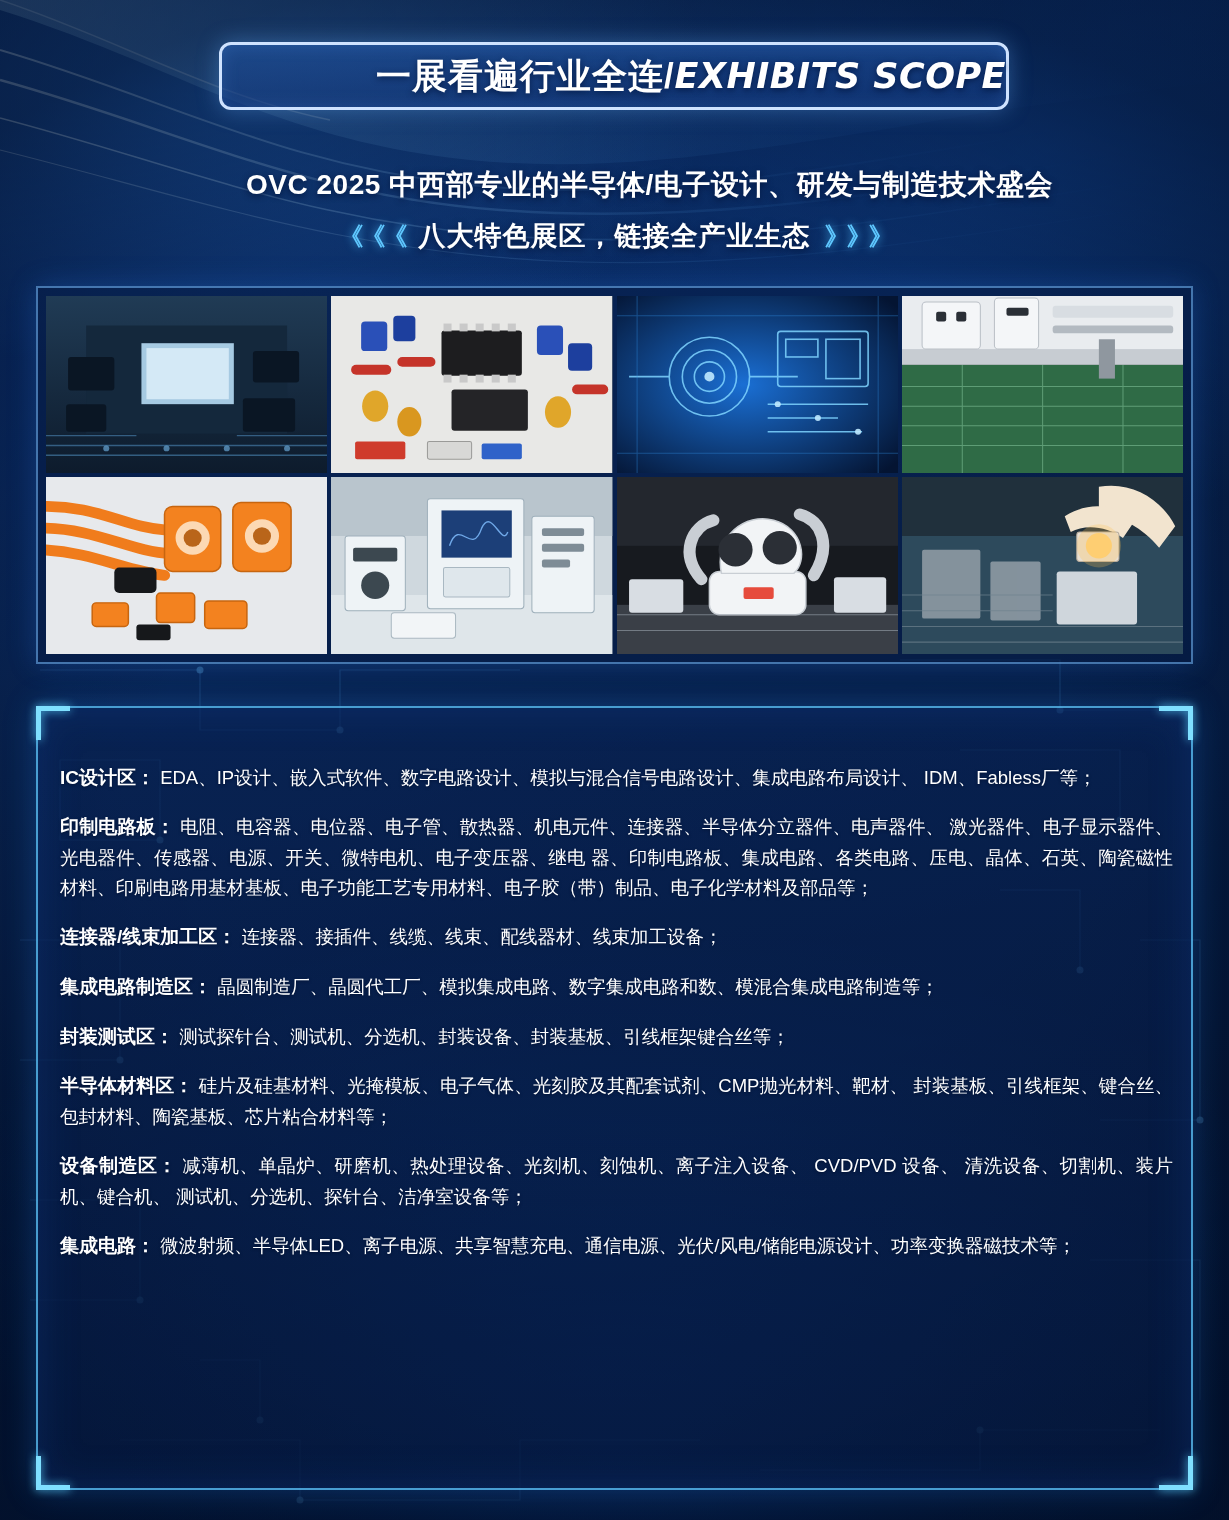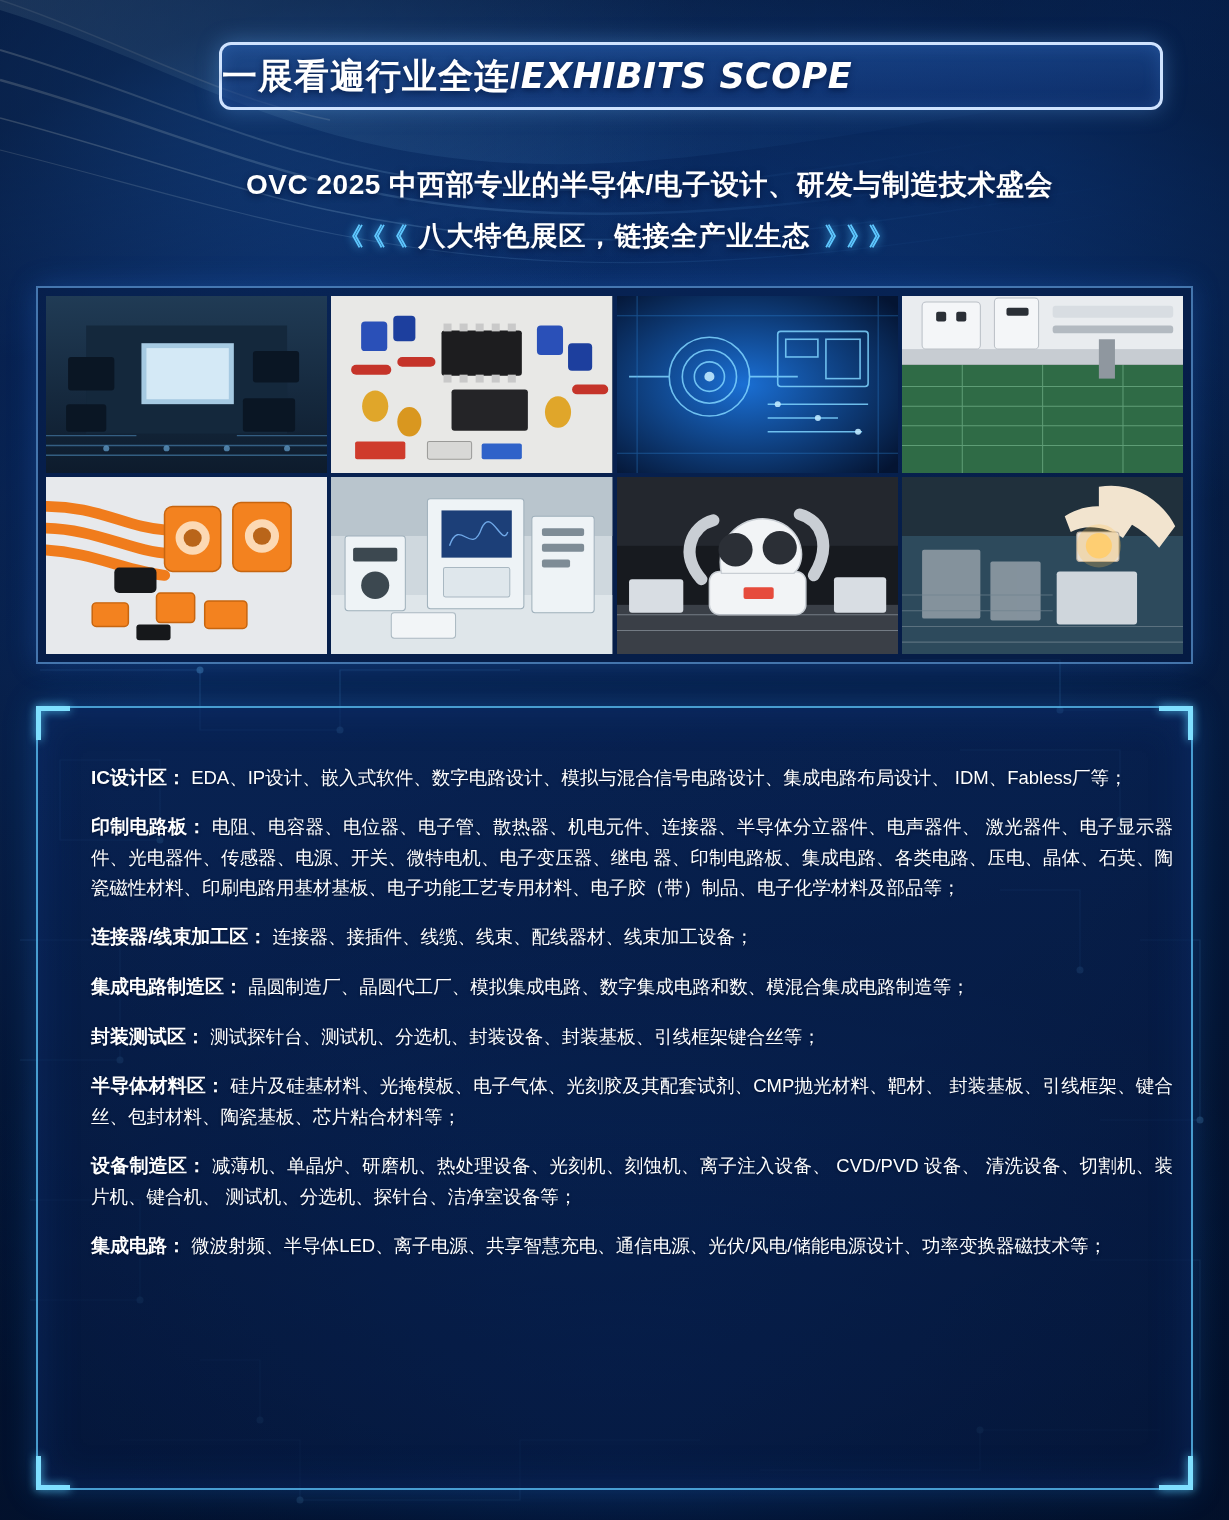--- a/index.html
+++ b/index.html
@@ -40,27 +40,27 @@
   .vignette {
     position: absolute; inset: 0;
     background: radial-gradient(ellipse 1000px 800px at 50% 50%, rgba(0,0,0,0) 45%, rgba(0,8,26,0.55) 100%);
     pointer-events: none;
   }
 
   
   .title-banner {
     position: absolute;
     left: 219px; top: 42px;
-    width: 944px; height: 68px;
+    width: 790px; height: 68px;
     border: 3px solid #cfe3ff;
     border-radius: 12px;
     background: linear-gradient(180deg, rgba(33,86,168,0.55) 0%, rgba(18,54,124,0.55) 100%);
     display: flex;
     align-items: center;
-    justify-content: flex-start;
+    justify-content: flex-end;
     box-shadow: 0 0 22px rgba(110,180,255,0.35), inset 0 0 18px rgba(90,160,255,0.20);
   }
   .title-banner .t {
     font-family: "Liberation Sans", sans-serif;
     font-weight: bold;
     font-size: 35px;
     color: #ffffff;
     letter-spacing: 1px;
     white-space: nowrap;
     text-shadow: 0 2px 6px rgba(0,20,60,0.8);
@@ -142,21 +142,21 @@
     border-color: #7fe0ff;
     filter: drop-shadow(0 0 5px rgba(90,210,255,0.9));
   }
   .corner.tl { left: -2px; top: -2px; border-left: 5px solid #7fe0ff; border-top: 5px solid #7fe0ff; }
   .corner.tr { right: -2px; top: -2px; border-right: 5px solid #7fe0ff; border-top: 5px solid #7fe0ff; }
   .corner.bl { left: -2px; bottom: -2px; border-left: 5px solid #7fe0ff; border-bottom: 5px solid #7fe0ff; }
   .corner.br { right: -2px; bottom: -2px; border-right: 5px solid #7fe0ff; border-bottom: 5px solid #7fe0ff; }
 
   .panel-inner {
     position: absolute;
-    left: 22px; right: 18px; top: 36px; margin-left: 31px;
+    left: 22px; right: 18px; top: 36px;
   }
   .section {
     margin-bottom: 19px;
     color: #ffffff;
     font-size: 18.5px;
     line-height: 1.62;
     text-align: justify;
     text-shadow: 0 1px 3px rgba(0,15,45,0.85);
   }
   .section .lbl {

